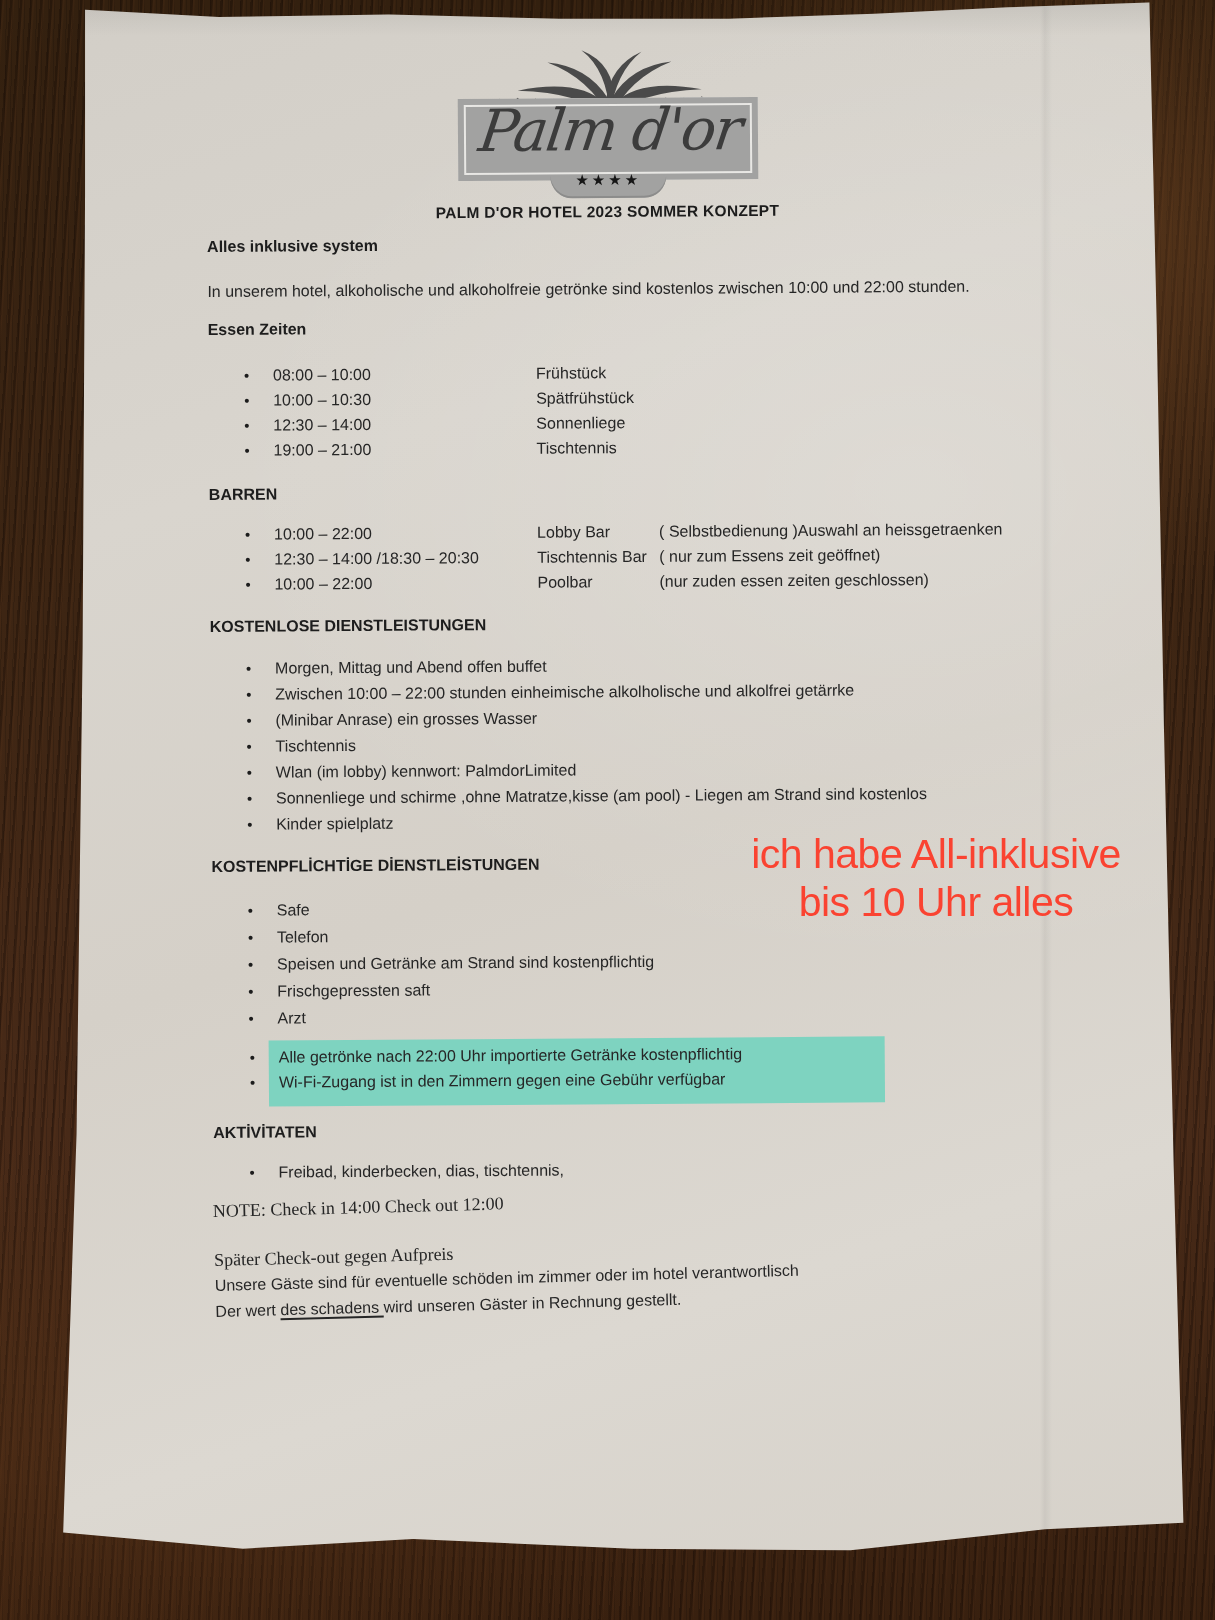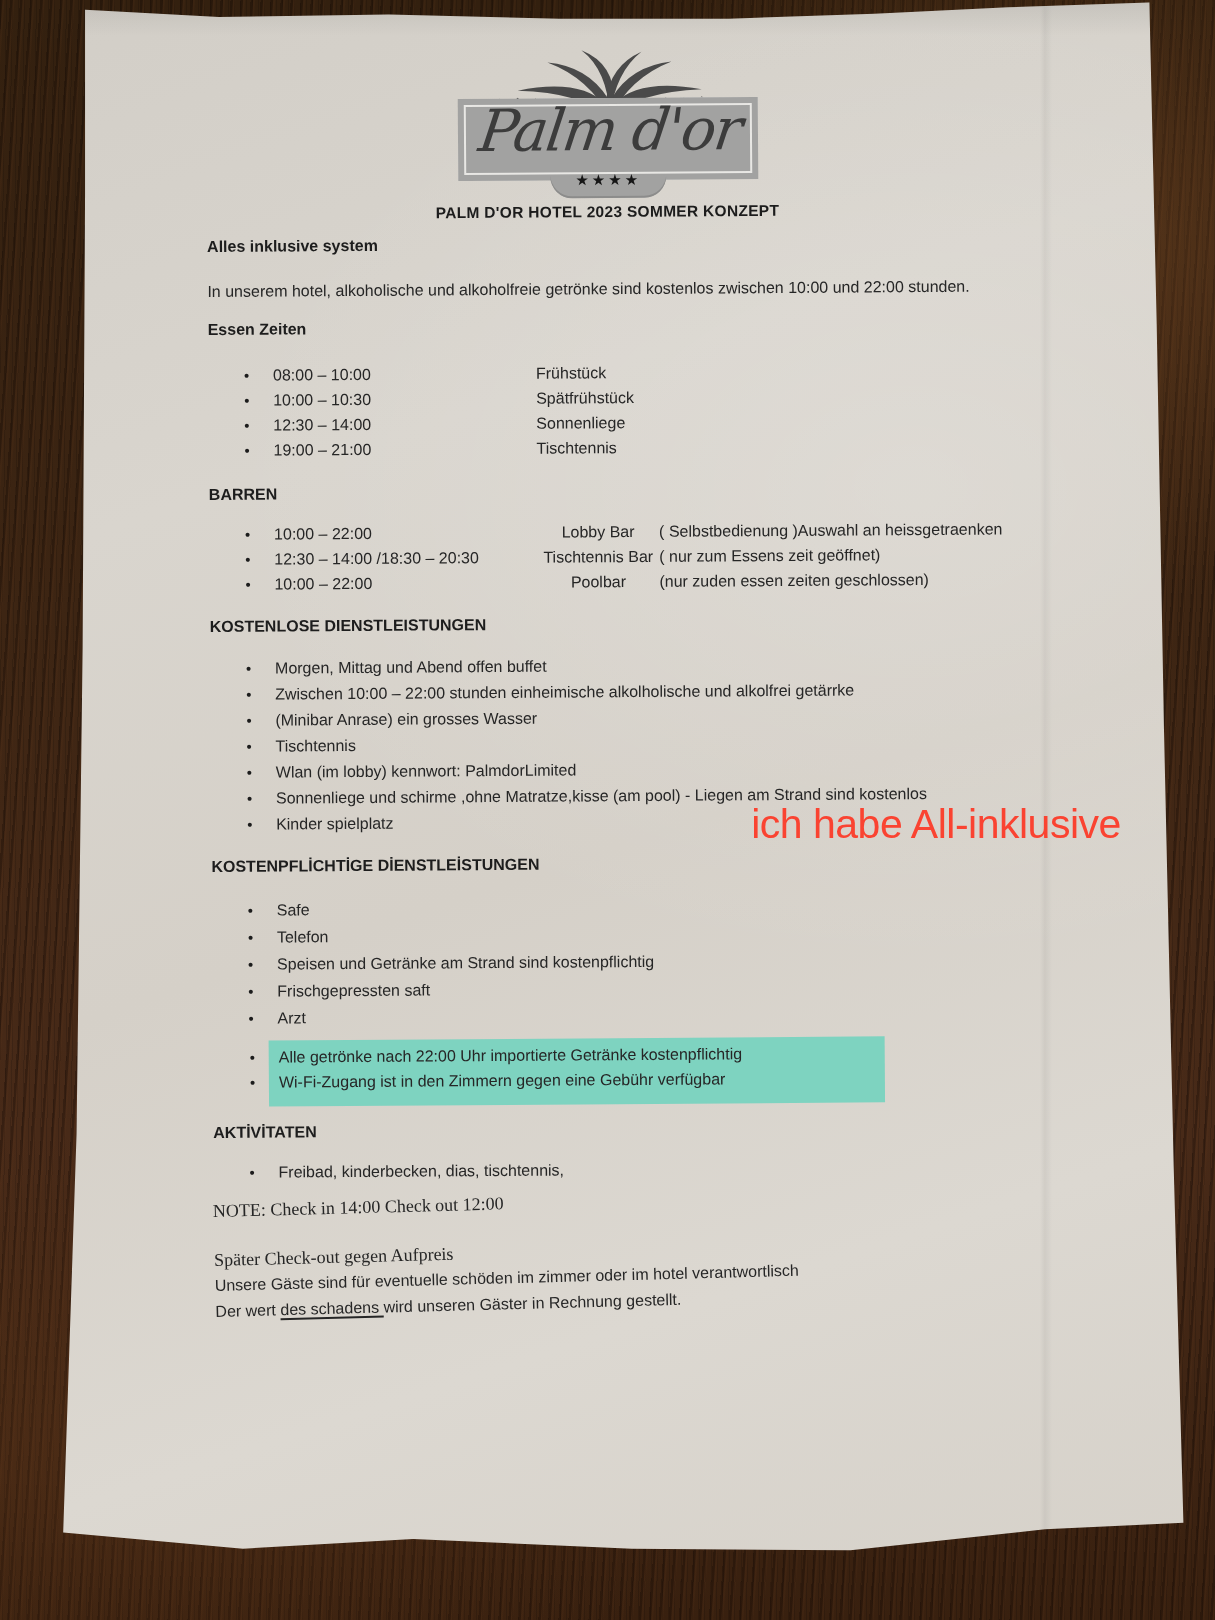--- a/index.html
+++ b/index.html
@@ -39,29 +39,29 @@
     font-family:"DejaVu Serif",serif;font-style:italic;font-size:58px;color:#3c3c3c;
     letter-spacing:-2px;transform:skewX(-8deg);}
   .palm-svg{position:absolute;left:30px;top:-8px;}
   
   .h{font-weight:bold;color:#1d1d1d;line-height:20px;}
   .p{line-height:21px;}
   .row{position:relative;padding-left:65px;line-height:20px;}
   .row::before{content:"•";position:absolute;left:36px;top:0;font-size:15px;color:#1c1c1c;}
   .cols{display:flex;}
   .t-col{width:263px;flex:none;}
-  .n-col{width:122px;flex:none;text-align:center;}
+  .n-col{width:122px;flex:none;}
   .meals .row{margin-bottom:5px;}
   .bars .row{margin-bottom:5px;}
   .list .row{margin-bottom:6px;}
   .paidlist .row{margin-bottom:7px;}
   .highlight-block{margin-left:56px;width:616px;padding:7px 0 9px 0;}
   .highlight-block .row{padding-left:10px;margin-bottom:5px;}
   .highlight-block .row::before{left:-19px;}
-  .annotation{position:absolute;left:688px;top:800px;width:496px;text-align:center;
+  .annotation{position:absolute;left:688px;top:830px;width:496px;text-align:center;
     font-size:41px;line-height:48px;font-weight:400;letter-spacing:-.5px;}
   .bottom-block{transform:rotate(-1.1deg);transform-origin:left center;}
   .serifline{font-family:"Liberation Serif",serif;font-size:18px;}
   .uline{text-decoration:underline;text-underline-offset:3px;text-decoration-thickness:1.5px;}
 </style>
 </head>
 <body>
 
 <div class="paper">
 
@@ -164,15 +164,16 @@
       <div class="serifline">NOTE: Check in 14:00 Check out 12:00</div>
       <div class="serifline" style="margin-top:28px">Später Check-out gegen Aufpreis</div>
       <div class="p" style="margin-top:4px">Unsere Gäste sind für eventuelle schöden im zimmer oder im hotel verantwortlisch</div>
       <div class="p" style="margin-top:5px"><span>Der wert </span><span class="uline">des schadens </span><span>wird unseren Gäster in Rechnung gestellt.</span></div>
     </div>
 
   </div>
 
   <div class="annotation" style="color: rgb(250, 67, 49);">
     <div>ich habe All-inklusive</div>
+    <div>bis 10 Uhr alles</div>
   </div>
 
 </div>
 
 </body></html>

